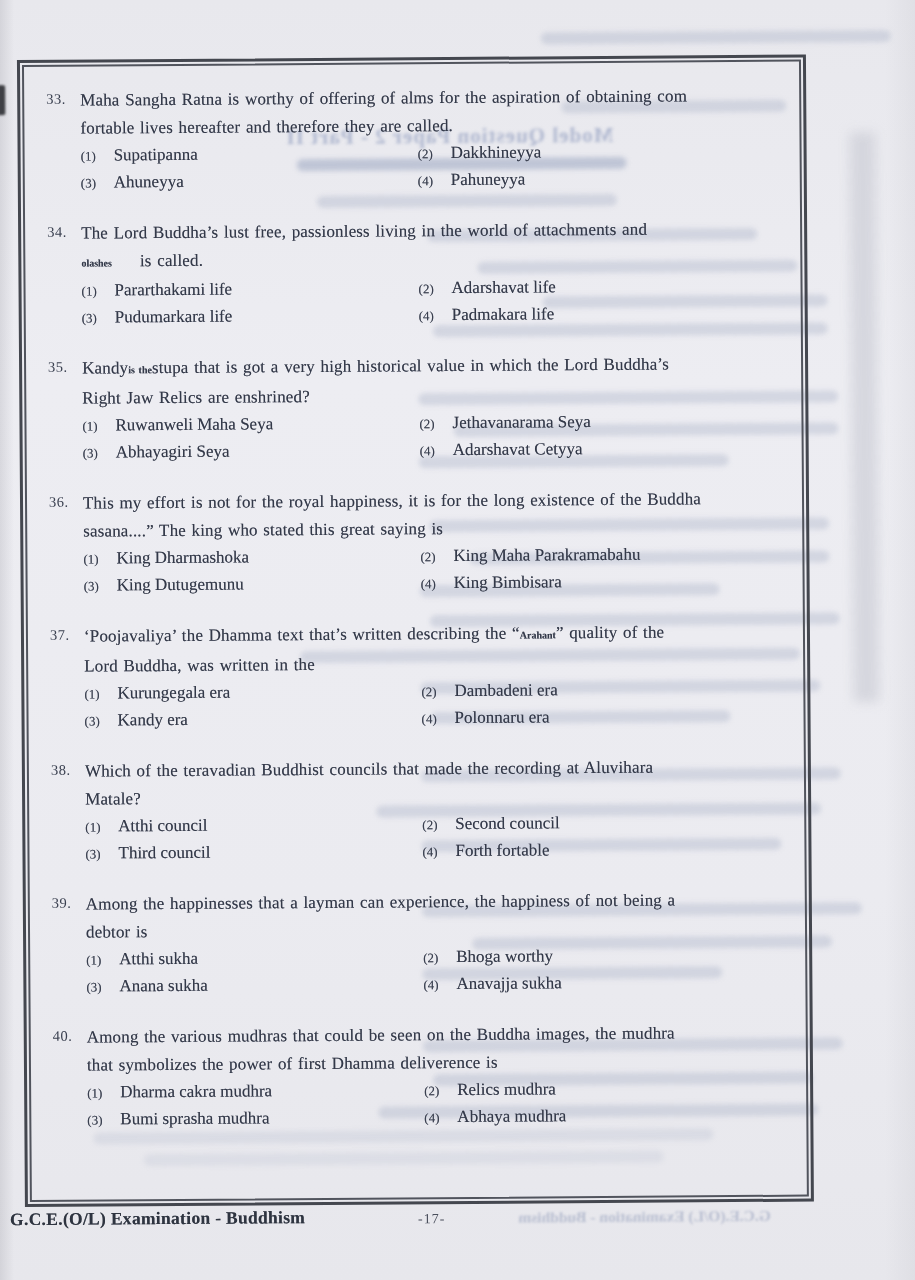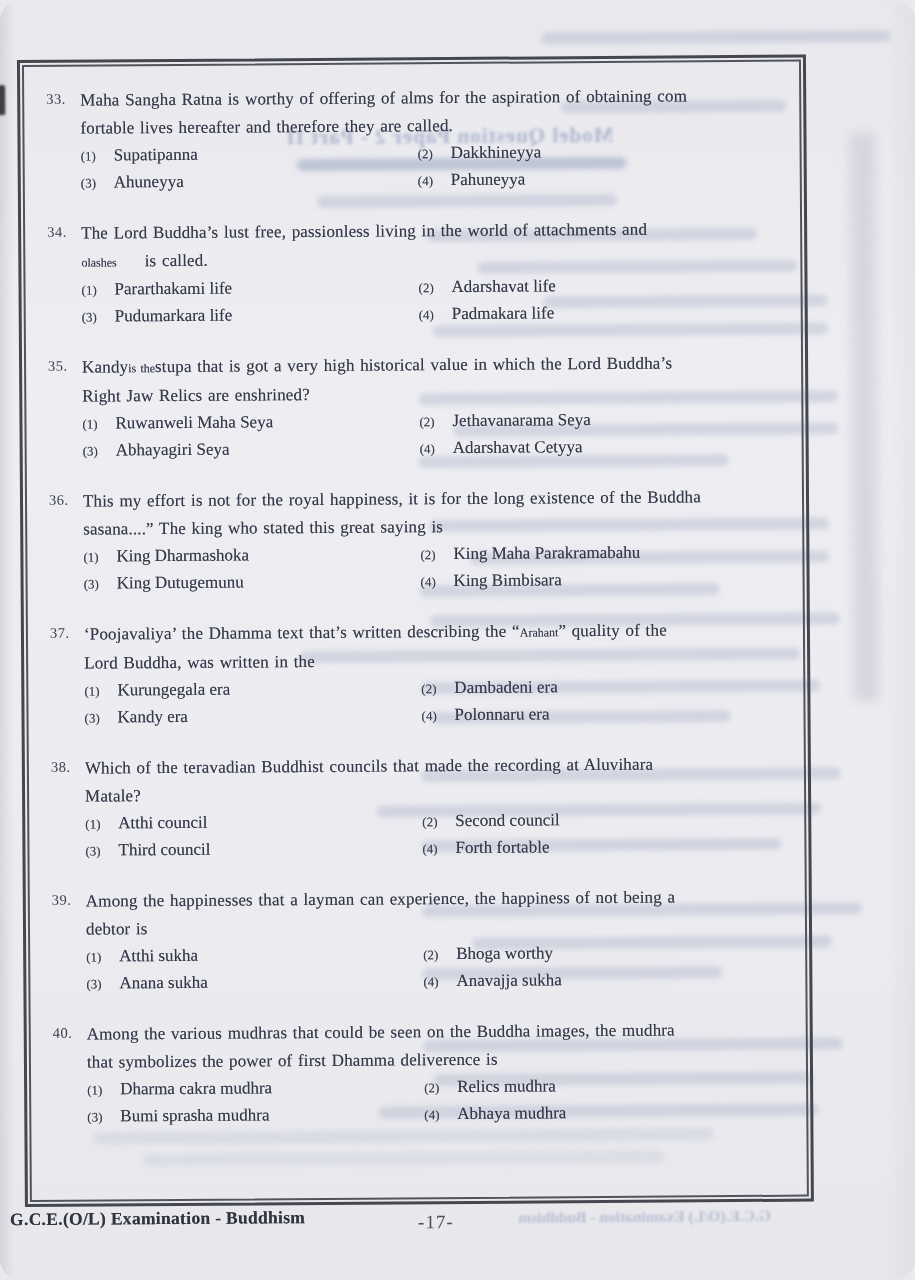--- a/index.html
+++ b/index.html
@@ -5,21 +5,20 @@
   html,body{margin:0;padding:0;}
   body{
     width:915px;height:1280px;
     font-family:"Liberation Serif","DejaVu Serif",serif;
     background:#e9e9ee;
     overflow:hidden;
   }
   .stage{
     position:relative;width:915px;height:1280px;overflow:hidden;
     background:linear-gradient(180deg,#e8e8ed 0%,#ededf2 30%,#ebebf0 70%,#e7e7ec 100%);
-    border-radius:21px;
   }
   .stage::before{
     content:"";position:absolute;inset:0;pointer-events:none;
     background:linear-gradient(90deg,rgba(120,120,130,.18) 0,rgba(120,120,130,0) 14px),
                linear-gradient(270deg,rgba(150,150,160,.10) 0,rgba(150,150,160,0) 30px);
   }
   .tilt{position:absolute;inset:0;transform:rotate(-0.4deg);transform-origin:50% 50%;}
   
   .ghosts{position:absolute;inset:0;pointer-events:none;}
   .ghost-line{
@@ -60,35 +59,35 @@
   .qnum{
     width:34px;flex:none;font-size:14.5px;letter-spacing:.5px;
     color:#3a4050;padding-top:4px;
   }
   .qbody{flex:1;min-width:0;}
   .qline{
     font-size:17px;line-height:28px;color:#333949;white-space:nowrap;
     letter-spacing:.15px;word-spacing:1.2px;
     text-shadow:0 0 .5px rgba(51,57,73,.55);
   }
-  .small-type{font-size:12px;letter-spacing:0;}
+  .small-type{font-size:10px;letter-spacing:0;font-weight:bold;}
   .opts{display:grid;grid-template-columns:337px 1fr;}
   .opt{line-height:26px;font-size:17px;color:#333949;white-space:nowrap;
        text-shadow:0 0 .5px rgba(51,57,73,.55);}
   .onum{font-size:13px;color:#3a4050;display:inline-block;min-width:24px;}
   .otext{margin-left:9px;}
   
   .footer-title{
     position:absolute;left:6px;top:1206px;
     font-weight:bold;font-size:17.5px;letter-spacing:.3px;color:#2e3440;
     white-space:nowrap;text-shadow:0 0 .5px rgba(46,52,64,.6);
   }
   .page-number{
     position:absolute;left:414px;top:1211px;
-    font-size:19px;color:#4a4f5c;letter-spacing:1px;
+    font-size:14px;color:#4a4f5c;letter-spacing:1px;
   }
 </style>
 </head>
 <body>
 
 <div class="stage">
   <div class="tilt">
 
     <div class="ghosts">
       <div class="ghost-line" style="left:545px;top:33px;width:350px;"></div>

